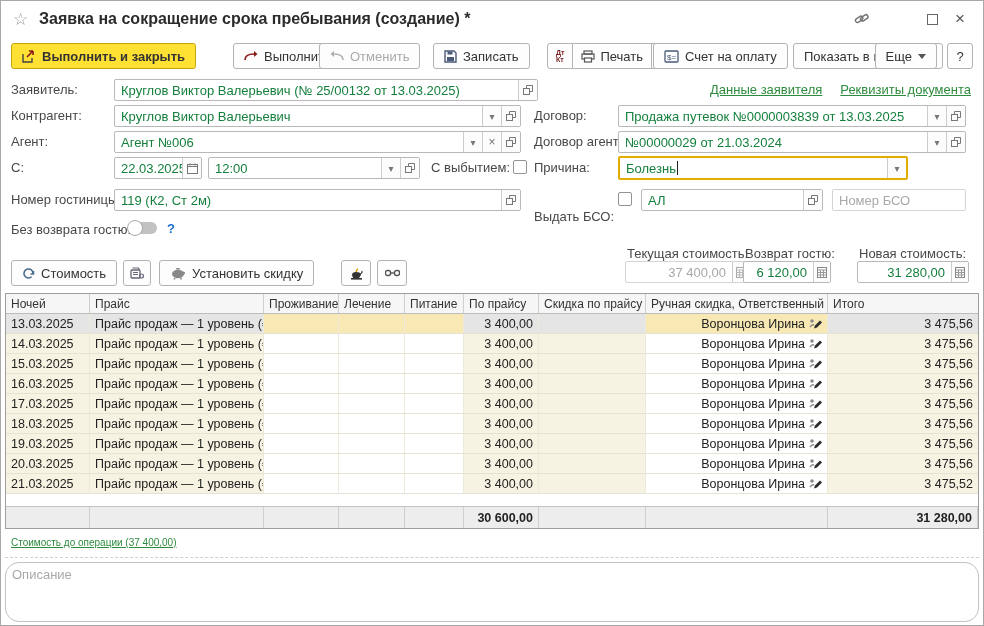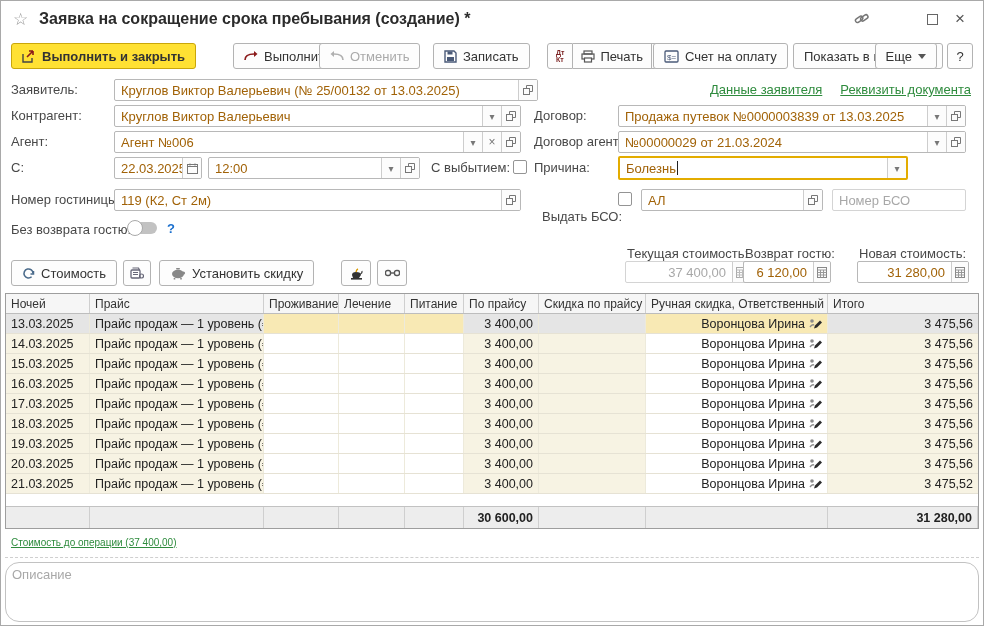--- a/index.html
+++ b/index.html
@@ -30,21 +30,21 @@
   .btn-group .gbtn { height:26px; display:inline-flex; align-items:center; gap:5px; padding:0 8px; background:#fdfdfd;
          border:1px solid #b3b3b3; border-left:none; cursor:pointer; font-size:13px; color:#333; }
   .btn-group .gbtn:first-child { border-left:1px solid #b3b3b3; border-radius:3px 0 0 3px; }
   .btn-group .gbtn:last-child { border-radius:0 3px 3px 0; }
   .gbtn.disabled svg { opacity:.45; }
   .caret-down { display:inline-block; width:0; height:0; border-left:4px solid transparent; border-right:4px solid transparent; border-top:5px solid #555; }
 
   
   .lbl { position:absolute; color:#484848; white-space:nowrap; }
   .fld { position:absolute; height:22px; border:1px solid #b8b8b8; border-radius:2px; background:#fff; display:flex; align-items:stretch; overflow:hidden; }
-  .fld .txt { flex:1; display:flex; align-items:center; padding:0 6px; white-space:nowrap; overflow:hidden; color:#a16207; }
+  .fld .txt { flex:1; display:flex; align-items:center; padding:0 6px; white-space:nowrap; overflow:hidden; color:#15803d; }
   .fld .txt.num { justify-content:flex-end; }
   .fbtn { width:19px; border-left:1px solid #cdcdcd; background:#fcfcfc; display:flex; align-items:center; justify-content:center; color:#777; cursor:pointer; font-size:10px; }
   .fld.focus { border:2px solid #e3ac00; border-radius:2px; }
   .fld.disabled { border-color:#d4d4d4; }
   .fld.disabled .txt { color:#a8a8a8; }
   .cb { position:absolute; width:14px; height:14px; border:1px solid #949494; border-radius:2px; background:#fff; cursor:pointer; }
   .link { color:#2e8b3d; text-decoration:underline; cursor:pointer; white-space:nowrap; }
   .toplinks { position:absolute; top:81px; right:12px; display:flex; gap:18px; }
   .toggle { position:absolute; display:flex; align-items:center; cursor:pointer; }
   .toggle .knob { width:16px; height:16px; border:1px solid #a9a9a9; border-radius:50%; background:#fff; z-index:2; }
@@ -292,21 +292,21 @@
   <span class="lbl" style="left:10px; top:191px;">Номер гостиницы:</span>
   <div class="fld" style="left:113px; top:188px; width:407px;">
     <span class="txt">119 (К2, Ст 2м)</span>
     <span class="fbtn">
       <svg width="10" height="10" viewBox="0 0 10 10">
           <rect x="0.5" y="3.5" width="6" height="6" fill="none" stroke="#777"></rect>
           <path d="M3.5 3.5 v-3 h6 v6 h-3" fill="none" stroke="#777"></path>
         </svg>
     </span>
   </div>
-  <span class="lbl" style="left:533px; top:208px;margin-left:8px;">Выдать БСО:</span>
+  <span class="lbl" style="left:533px; top:208px;">Выдать БСО:</span>
   <span class="cb" style="left:617px; top:191px;"></span>
   <div class="fld" style="left:640px; top:188px; width:182px;">
     <span class="txt">АЛ</span>
     <span class="fbtn">
       <svg width="10" height="10" viewBox="0 0 10 10">
           <rect x="0.5" y="3.5" width="6" height="6" fill="none" stroke="#777"></rect>
           <path d="M3.5 3.5 v-3 h6 v6 h-3" fill="none" stroke="#777"></path>
         </svg>
     </span>
   </div>

